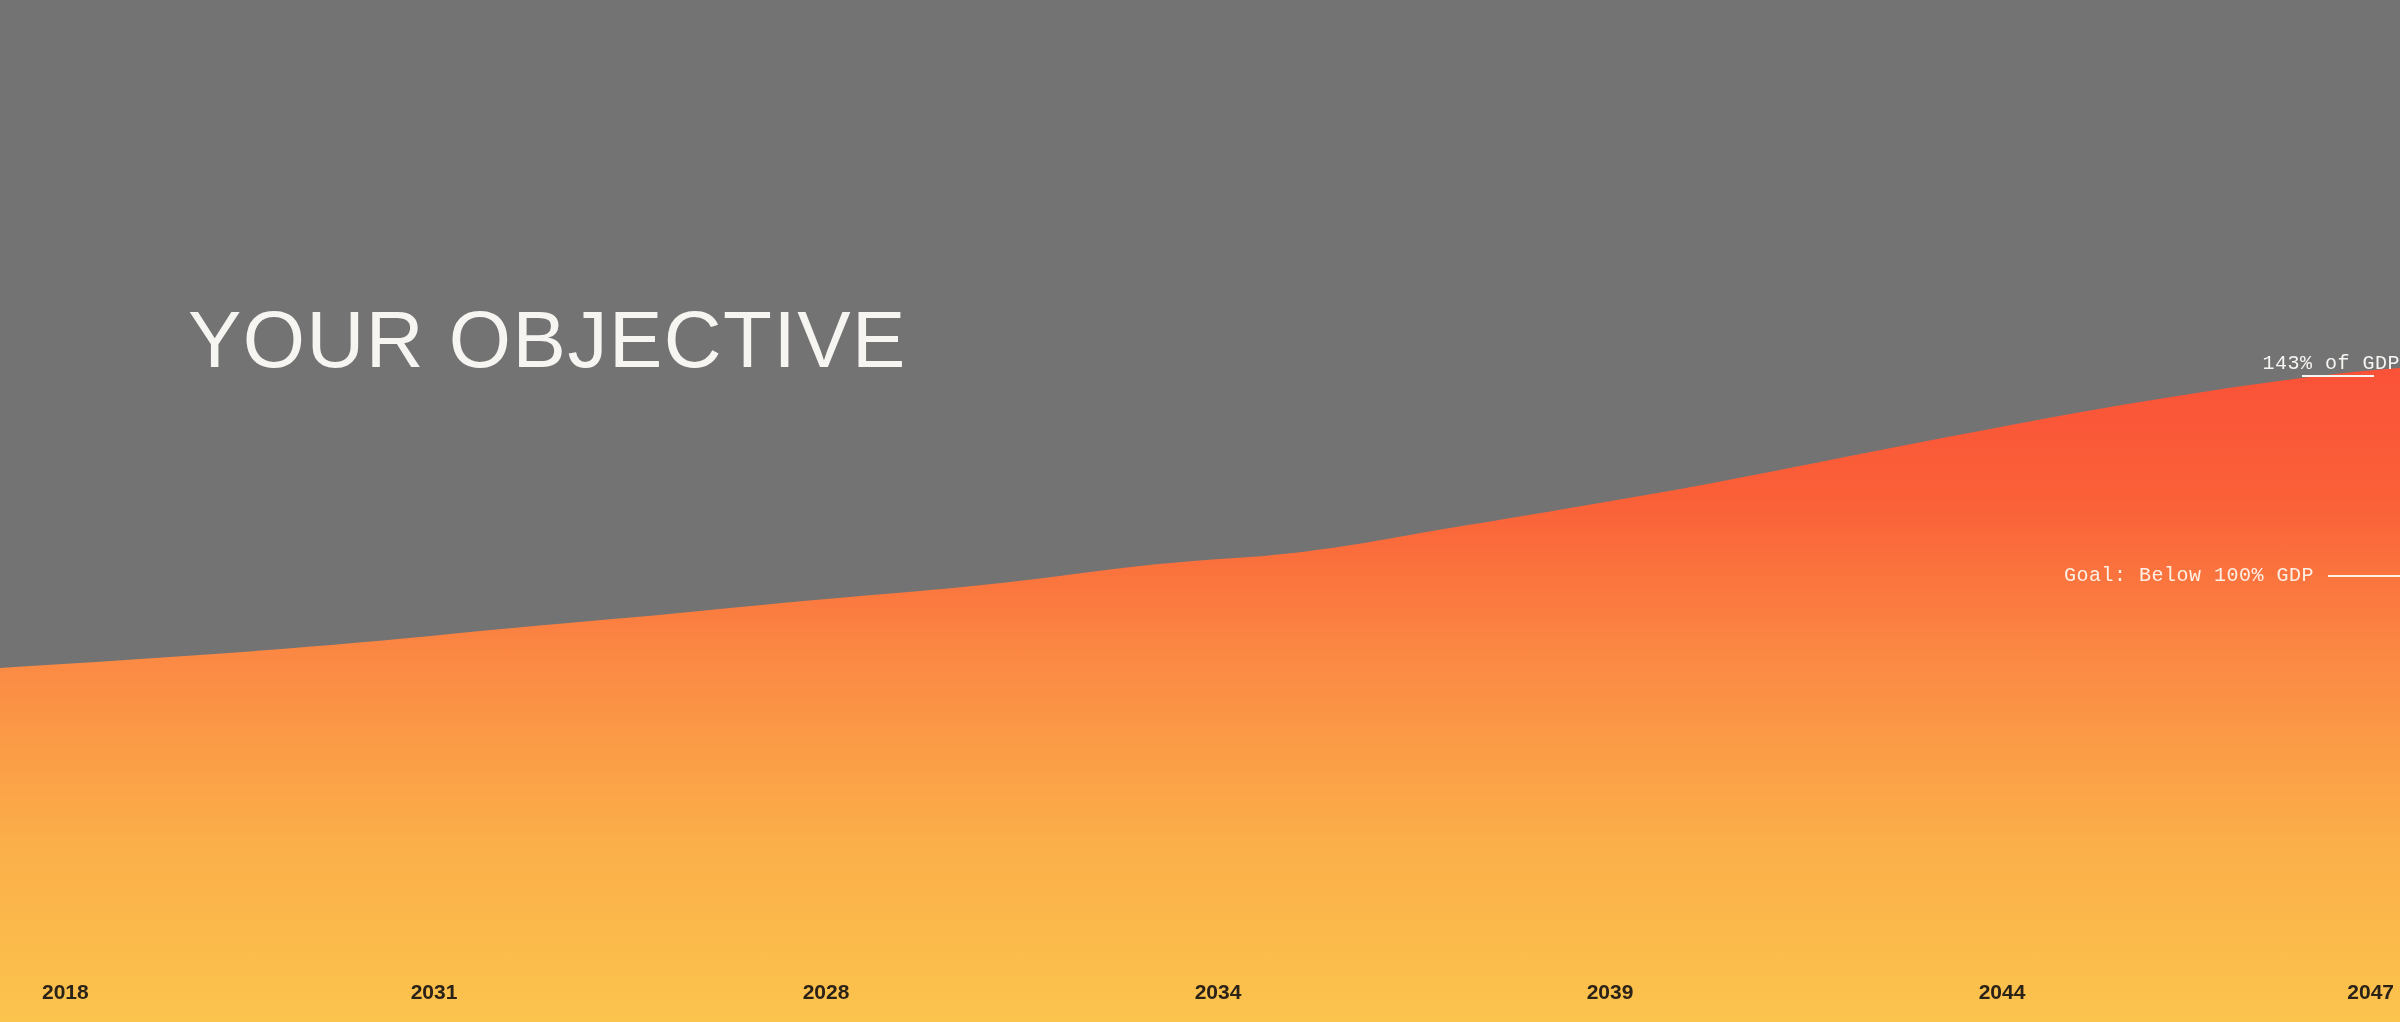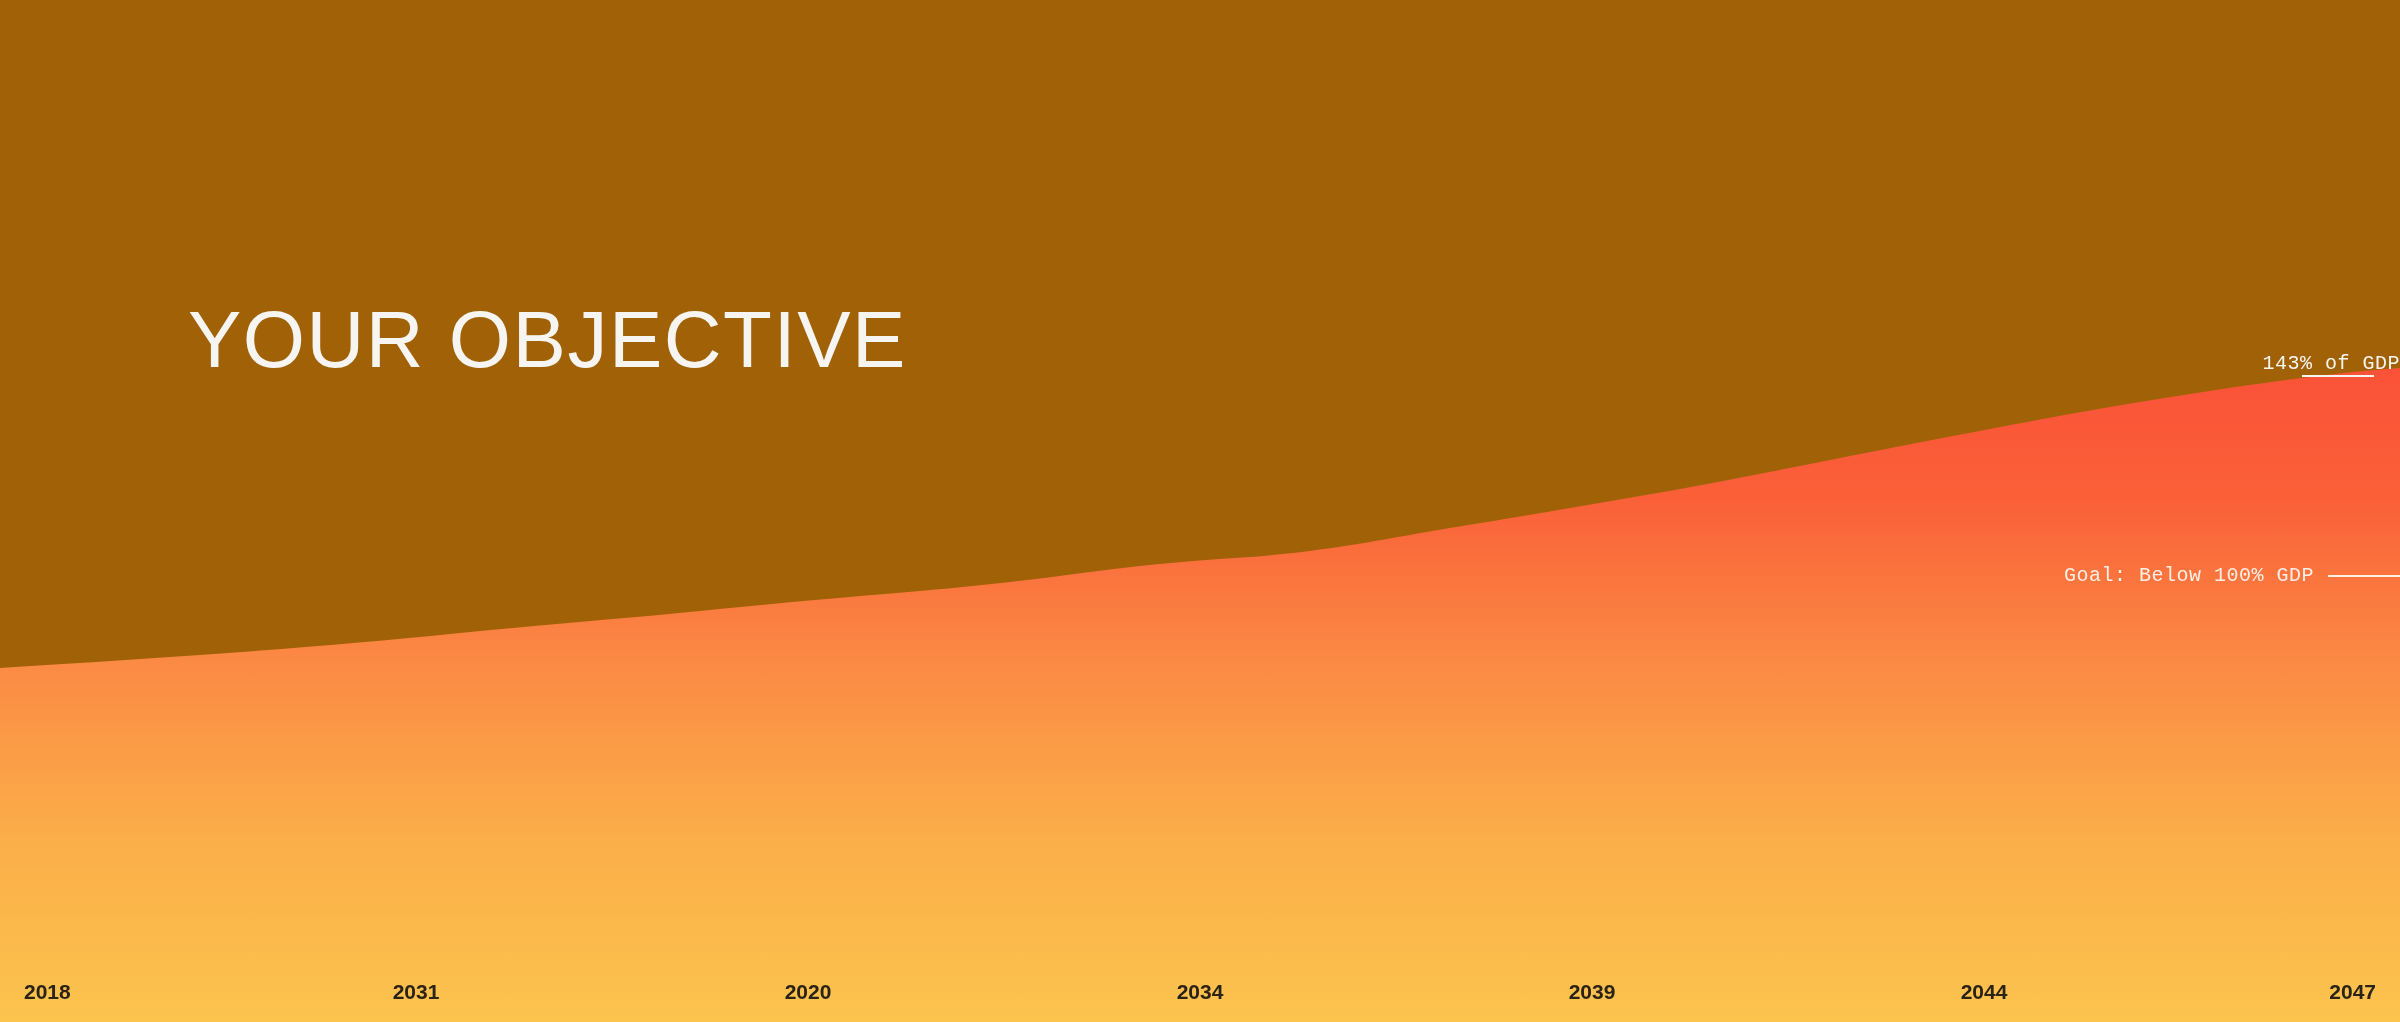--- a/index.html
+++ b/index.html
@@ -4,21 +4,21 @@
 <style>
   html, body {
     margin: 0;
     padding: 0;
     background: #262626;
   }
   #stage {
     position: relative;
     width: 2400px;
     height: 1022px;
-    background: #a16207;
+    background: #737373;
     overflow: hidden;
     font-family: "Liberation Sans", sans-serif;
   }
   #chart-svg {
     position: absolute;
     inset: 0;
     width: 2400px;
     height: 1022px;
     display: block;
   }
@@ -73,21 +73,21 @@
   #annotation-peak .ann-label { color: #f7f5f2; }
   #annotation-peak .ann-line { width: 72px; background: #f7f5f2; }
   #annotation-goal {
     right: 0;
     top: 564px;
   }
   #annotation-goal .ann-label { color: #fdf0e6; }
   #annotation-goal .ann-line { width: 72px; background: #fdf0e6; }
   .x-axis {
     position: absolute;
-    left: 0;
+    left: 18px;
     top: 980px;
     width: 2096px;
     height: 42px;
     z-index: 7;
   }
   .x-tick {
     position: absolute;
     top: 0;
     font-family: "Liberation Sans", sans-serif;
     font-weight: 600;
@@ -138,20 +138,20 @@
   </div>
 
   <div class="annotation" id="annotation-goal">
     <span class="ann-label">Goal: Below 100% GDP</span>
     <span class="ann-line"></span>
   </div>
 
   <div class="x-axis" id="x-axis">
       <span class="x-tick" style="left: 24px; transform: translateX(0px);">2018</span>
       <span class="x-tick" style="left: 416px;">2031</span>
-      <span class="x-tick" style="left: 808px;">2020</span>
+      <span class="x-tick" style="left: 808px;">2028</span>
       <span class="x-tick" style="left: 1200px;">2034</span>
       <span class="x-tick" style="left: 1592px;">2039</span>
       <span class="x-tick" style="left: 1984px;">2044</span>
       <span class="x-tick" style="left: 2376px; transform: translateX(-100%);">2047</span>
     </div>
 
 </div>
 
 </body></html>

